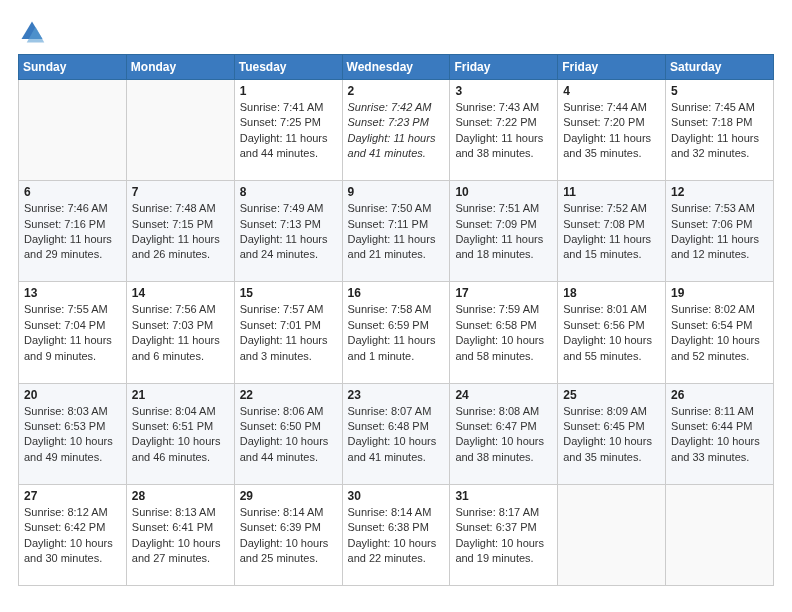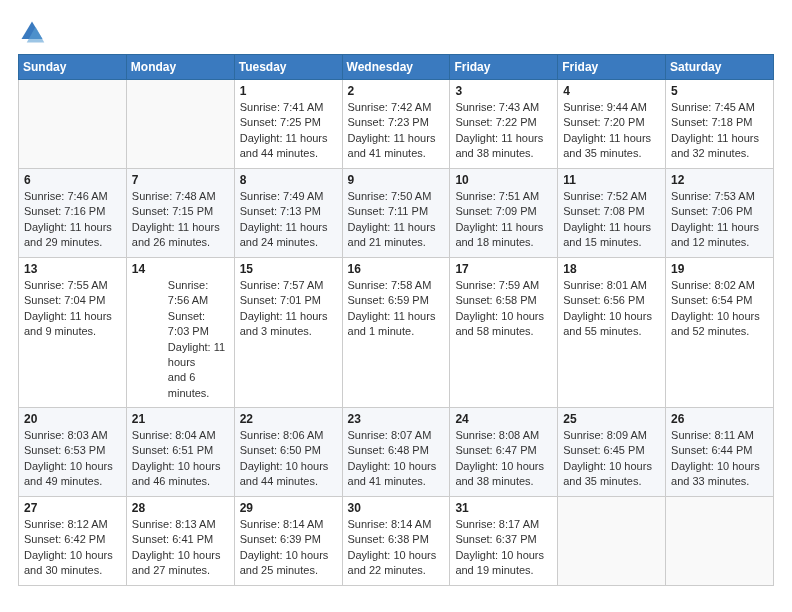--- a/index.html
+++ b/index.html
@@ -142,35 +142,35 @@
           <td class="empty-cell"></td>
           <td>
             <span class="day-num">1</span>
             <div class="day-info" style="white-space: pre-line;">Sunrise: 7:41 AM
 Sunset: 7:25 PM
 Daylight: 11 hours
 and 44 minutes.</div>
           </td>
           <td>
             <span class="day-num">2</span>
-            <div class="day-info" style="white-space: pre-line;">Sunrise: 7:42 AM
+            <div class="day-info" style="white-space: pre-line; font-style: italic;">Sunrise: 7:42 AM
 Sunset: 7:23 PM
 Daylight: 11 hours
 and 41 minutes.</div>
           </td>
           <td>
             <span class="day-num">3</span>
             <div class="day-info" style="white-space: pre-line;">Sunrise: 7:43 AM
 Sunset: 7:22 PM
 Daylight: 11 hours
 and 38 minutes.</div>
           </td>
           <td>
             <span class="day-num">4</span>
-            <div class="day-info" style="white-space: pre-line;">Sunrise: 9:44 AM
+            <div class="day-info" style="white-space: pre-line;">Sunrise: 7:44 AM
 Sunset: 7:20 PM
 Daylight: 11 hours
 and 35 minutes.</div>
           </td>
           <td>
             <span class="day-num">5</span>
             <div class="day-info" style="white-space: pre-line;">Sunrise: 7:45 AM
 Sunset: 7:18 PM
 Daylight: 11 hours
 and 32 minutes.</div>
@@ -230,21 +230,21 @@
         <tr>
           <td>
             <span class="day-num">13</span>
             <div class="day-info" style="white-space: pre-line;">Sunrise: 7:55 AM
 Sunset: 7:04 PM
 Daylight: 11 hours
 and 9 minutes.</div>
           </td>
           <td>
             <span class="day-num">14</span>
-            <div class="day-info" style="white-space: pre-line; margin-left: 36px;">Sunrise: 7:56 AM
+            <div class="day-info" style="white-space: pre-line;">Sunrise: 7:56 AM
 Sunset: 7:03 PM
 Daylight: 11 hours
 and 6 minutes.</div>
           </td>
           <td>
             <span class="day-num">15</span>
             <div class="day-info" style="white-space: pre-line;">Sunrise: 7:57 AM
 Sunset: 7:01 PM
 Daylight: 11 hours
 and 3 minutes.</div>

